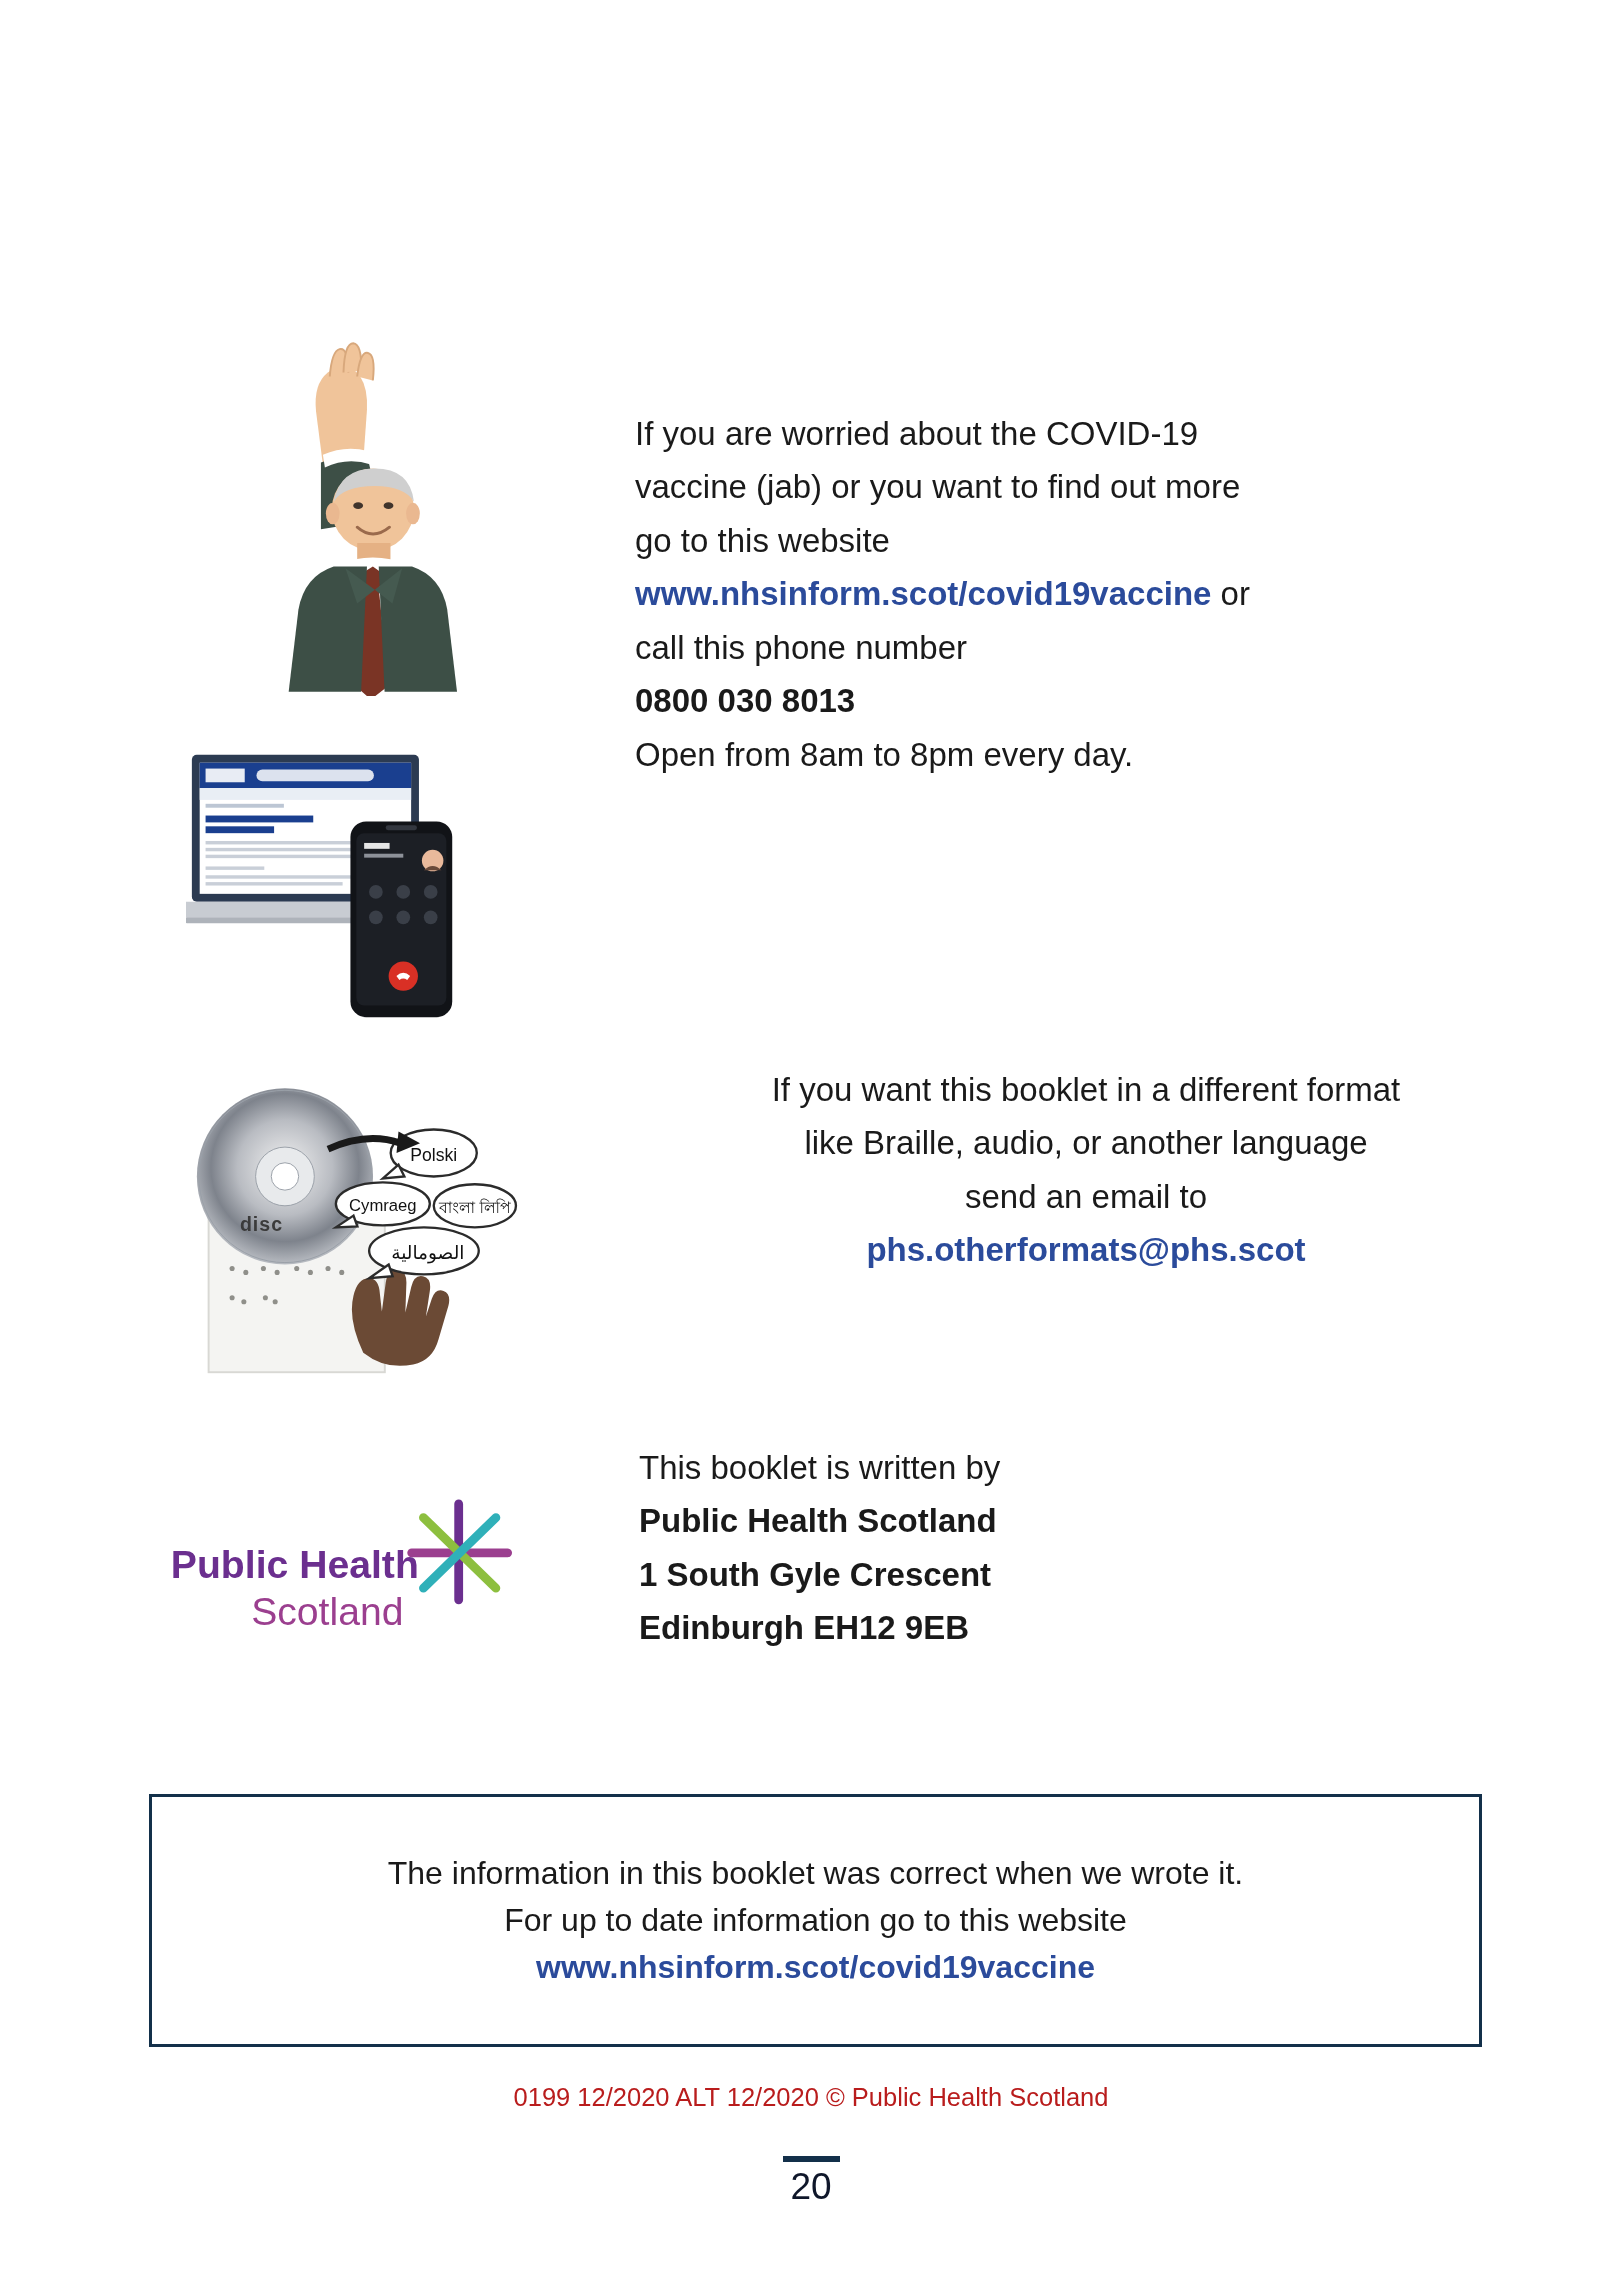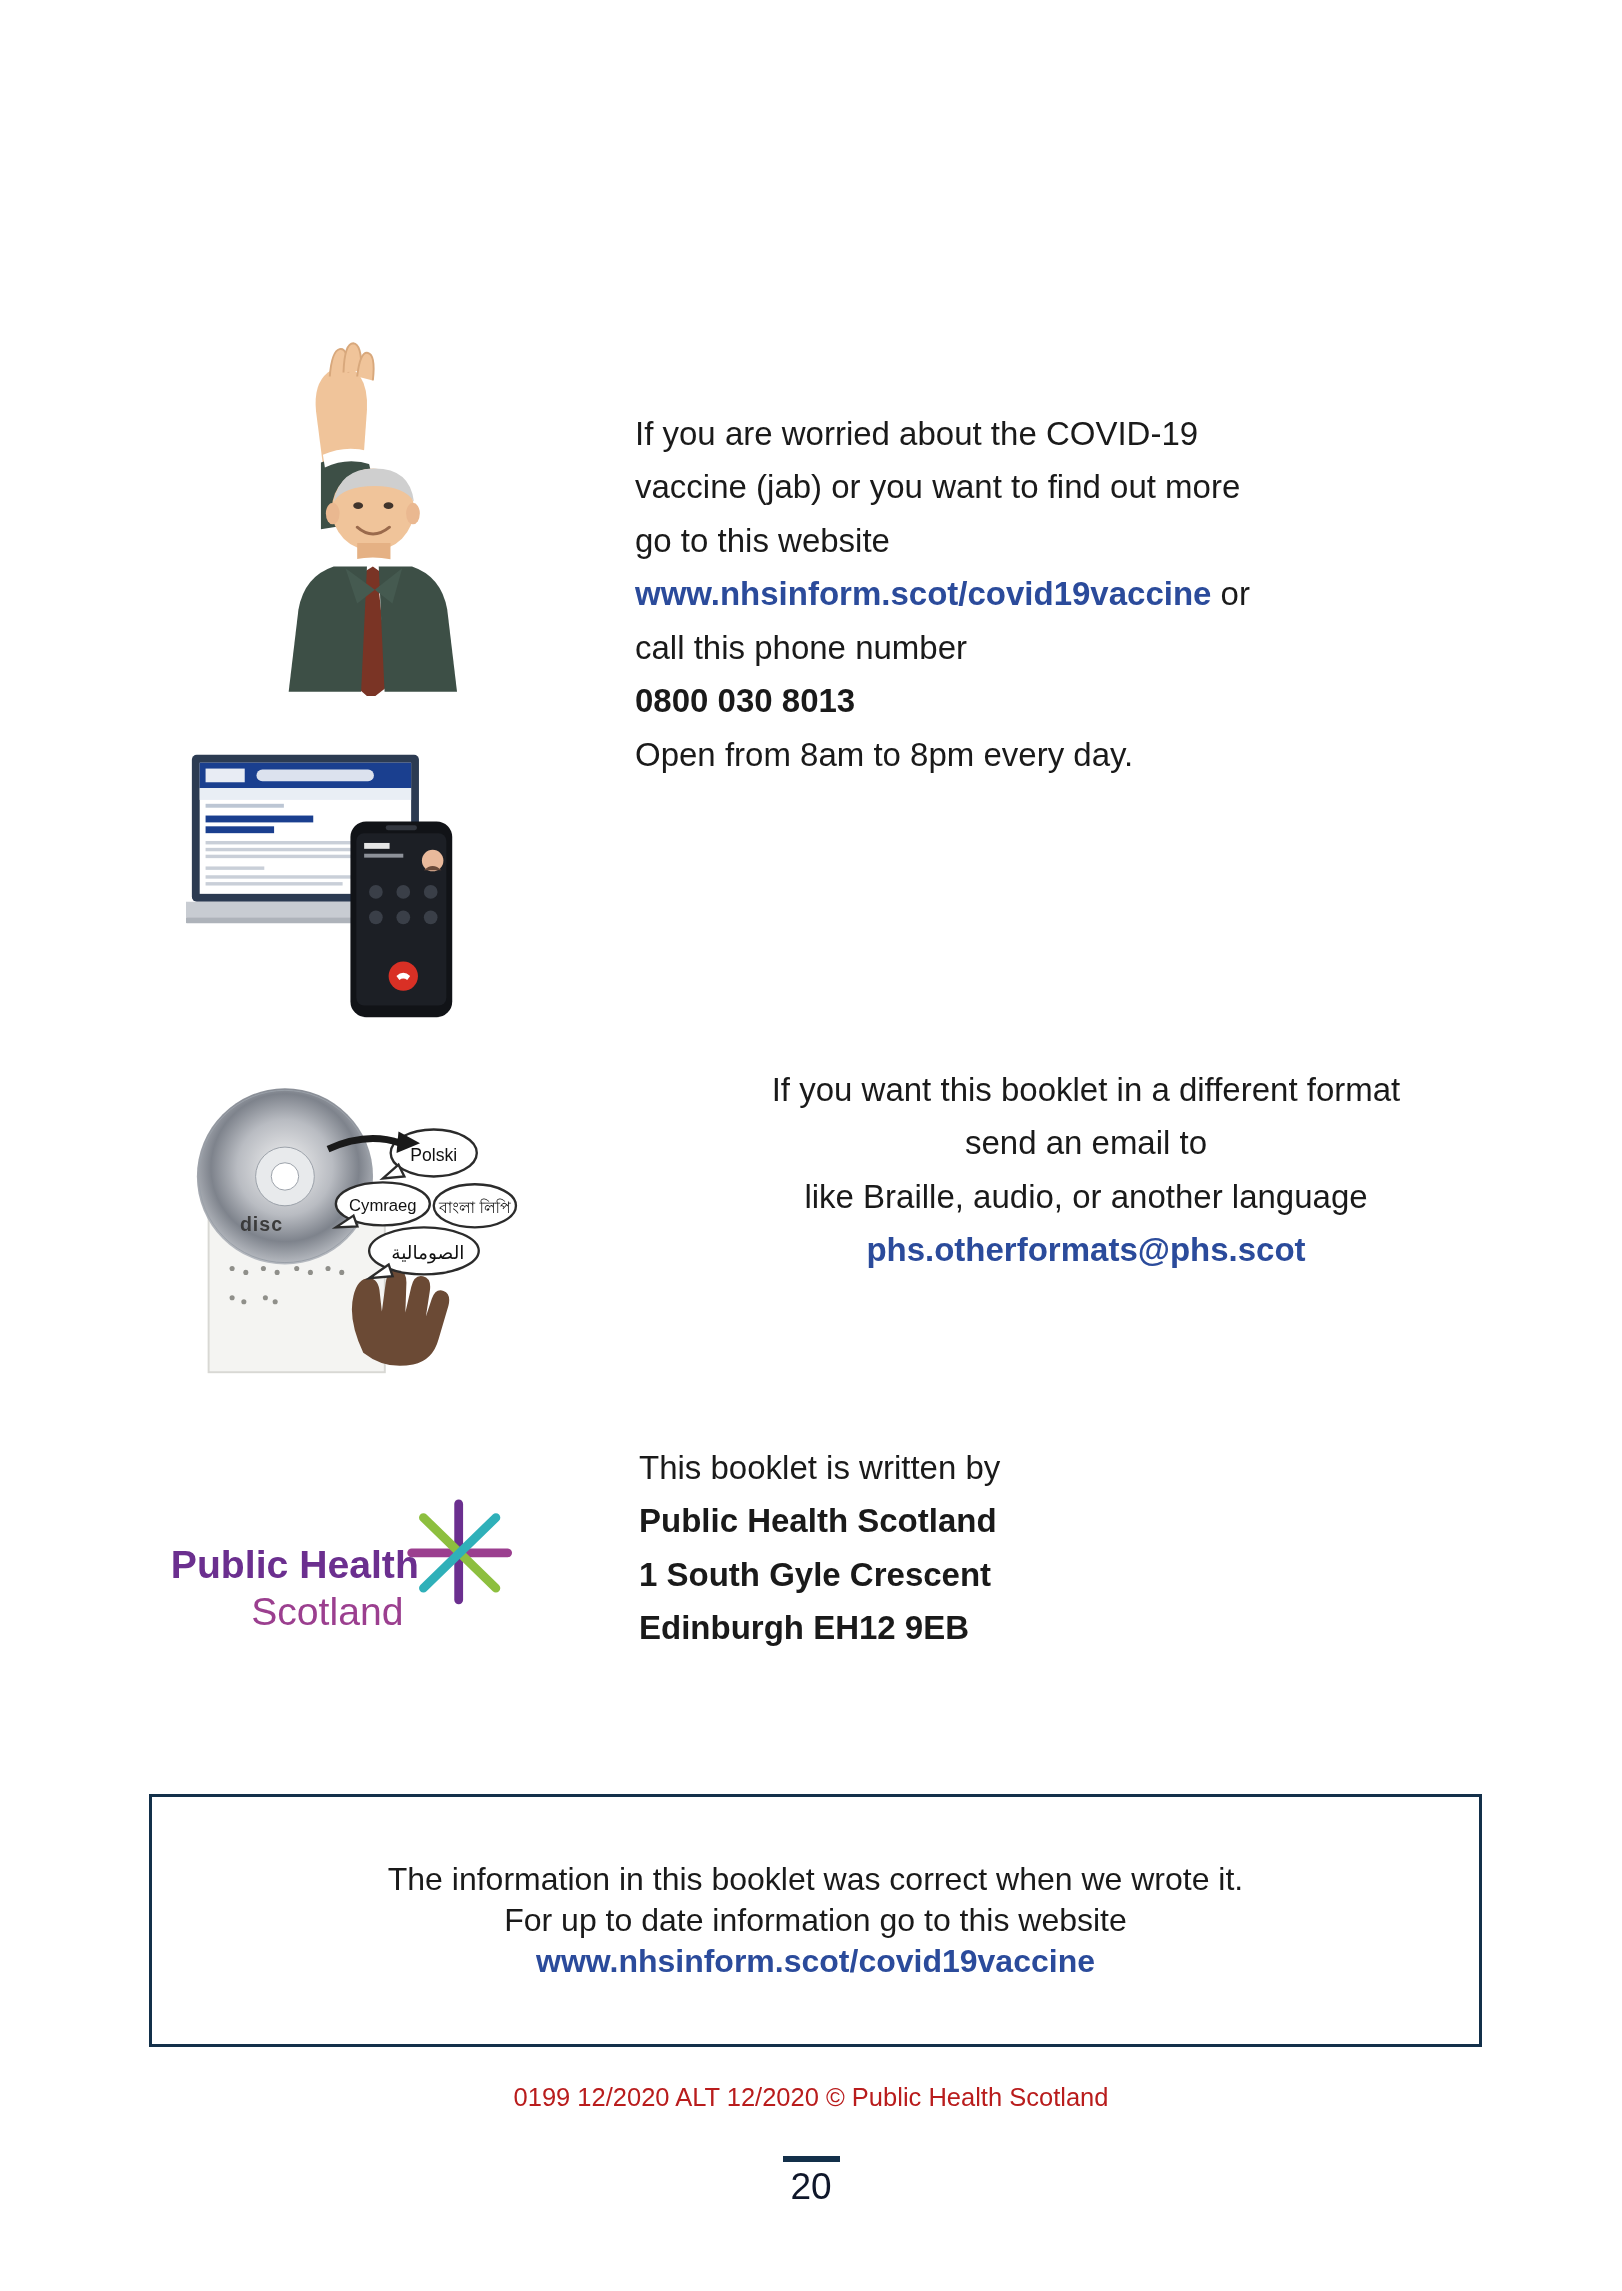--- a/index.html
+++ b/index.html
@@ -109,21 +109,21 @@
     left: 149px;
     top: 1794px;
     width: 1333px;
     height: 253px;
     border: 3.9px solid #13304a;
     box-sizing: border-box;
     display: flex;
     flex-direction: column;
     align-items: center;
     justify-content: center;
-    gap: 4px;
+    gap: 10px;
   }
   .note-line {
     font-size: 32px;
     color: #1a1a1a;
     text-align: center;
   }
   .note-link {
     font-size: 32px;
     font-weight: bold;
     color: #2b4b9b;
@@ -332,22 +332,22 @@
         <text x="252" y="204" text-anchor="middle" font-family="Liberation Sans, sans-serif" font-size="19" fill="#111">الصومالية</text>
       </g>
 
       <path d="M150 92 q40 -18 74 -6" stroke="#1a1a1a" stroke-width="7" fill="none"></path>
       <path d="M222 74 l22 12 l-24 10 z" fill="#1a1a1a"></path>
     </svg>
   </div>
 
   <div class="block2-text body-text">
     <div>If you want this booklet in a different format</div>
+    <div>like Braille, audio, or another language</div>
     <div>send an email to</div>
-    <div>like Braille, audio, or another language</div>
     <div class="link">phs.otherformats@phs.scot</div>
   </div>
 
   <div class="phs-logo img-wrap">
     <svg viewBox="0 0 380 160" width="372" height="157" xmlns="http://www.w3.org/2000/svg">
 
       <g stroke-linecap="round" fill="none" stroke-width="9">
         <line x1="300" y1="14" x2="300" y2="112" stroke="#6b2f8f"></line>
         <line x1="252" y1="64" x2="350" y2="64" stroke="#9b3f8f"></line>
         <line x1="264" y1="28" x2="338" y2="100" stroke="#8dbf3f"></line>

